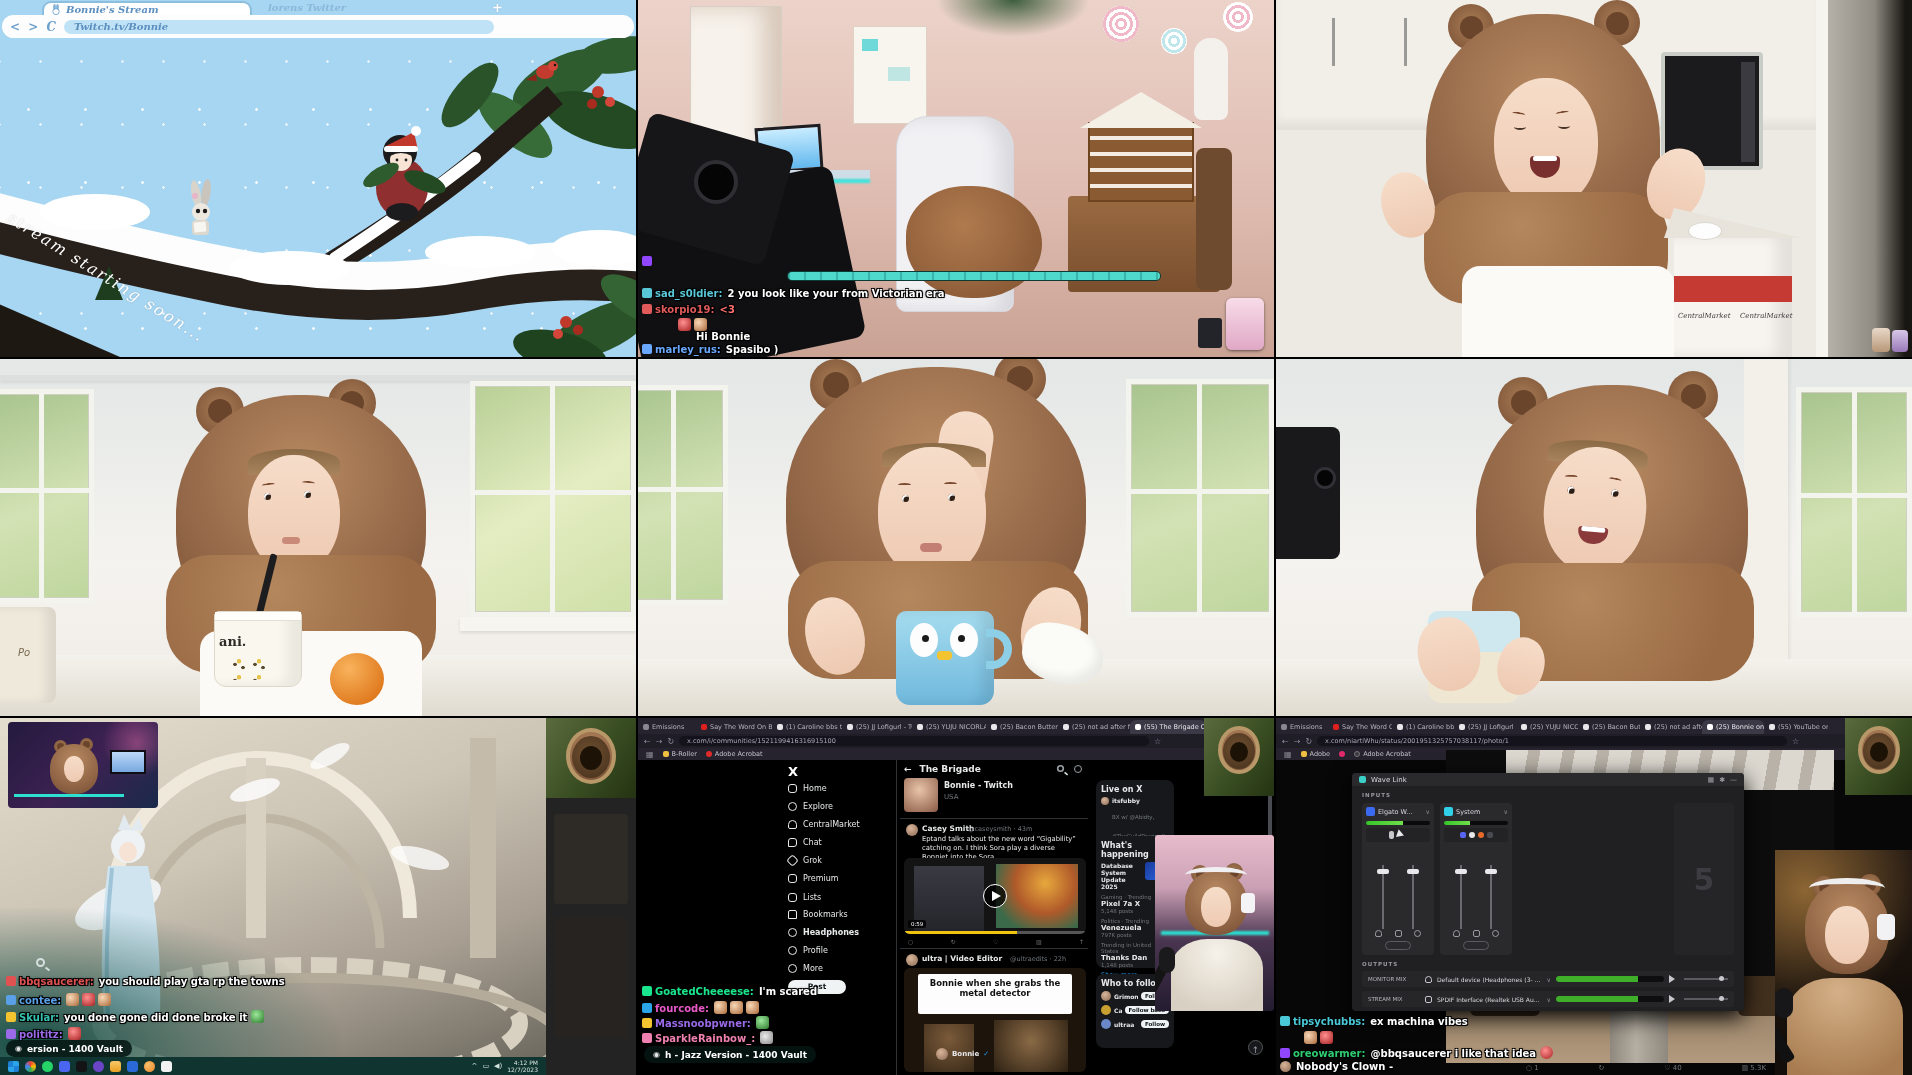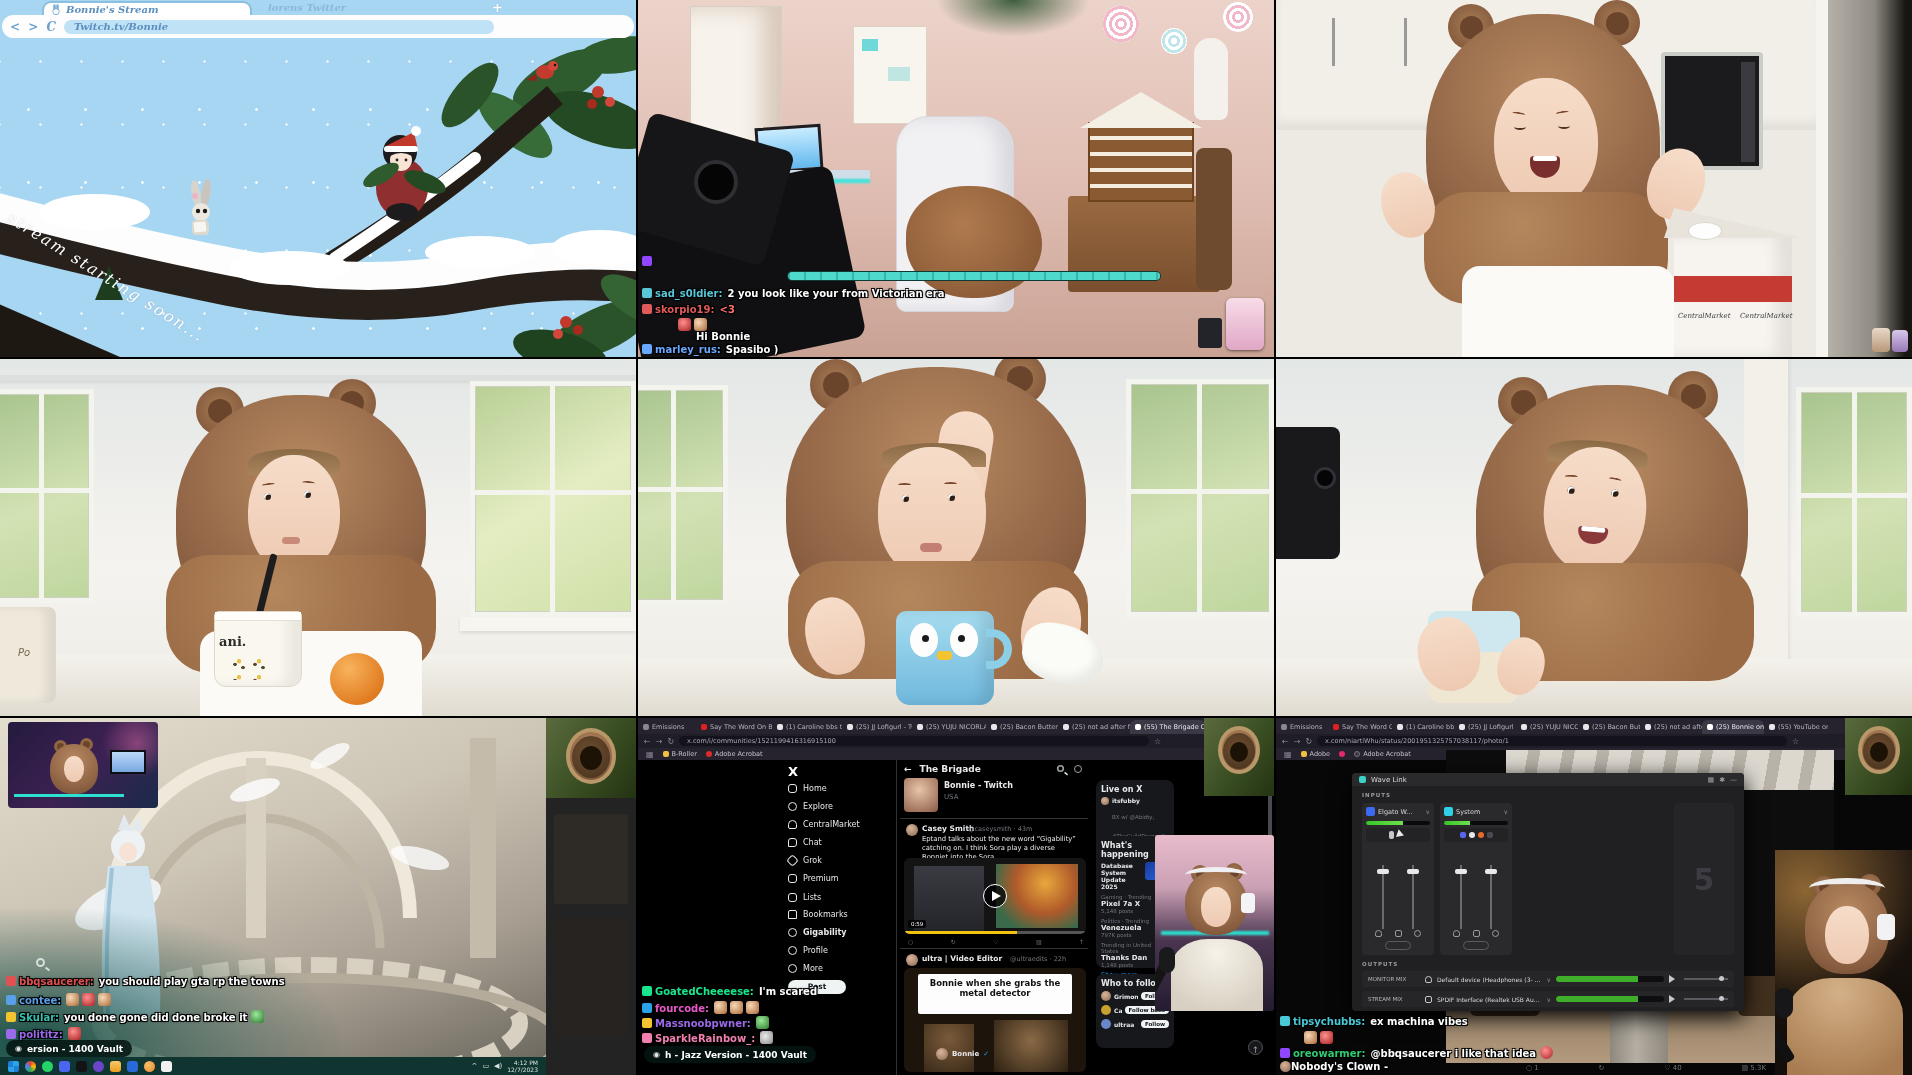--- a/index.html
+++ b/index.html
@@ -517,21 +517,21 @@
   <div class="xside" style="left:150px;top:175px">
         <span class="xico"></span>
         <span>Lists</span>
       </div>
   <div class="xside" style="left:150px;top:192px">
         <span class="xico" style="border-radius:2px 2px 0 0"></span>
         <span>Bookmarks</span>
       </div>
   <div class="xside" style="left:150px;top:210px;font-weight:800">
         <span class="xico rnd"></span>
-        <span>Gigability</span>
+        <span>Headphones</span>
       </div>
   <div class="xside" style="left:150px;top:228px">
         <span class="xico rnd"></span>
         <span>Profile</span>
       </div>
   <div class="xside" style="left:150px;top:246px">
         <span class="xico rnd"></span>
         <span>More</span>
       </div>
   <div class="abs" style="left:150px;top:262px;width:58px;height:14px;background:#eff3f4;border-radius:8px;color:#0f1419;font-size:7.5px;font-weight:bold;text-align:center;line-height:14px">Post</div>
@@ -840,19 +840,19 @@
     <div class="abs" style="left:102px;top:64px;width:18px;height:26px;background:#f2f2f4;border-radius:5px"></div>
     <div class="skin" style="left:50px;top:56px;width:44px;height:58px"></div>
     <div class="abs" style="left:12px;top:128px;width:116px;height:97px;background:radial-gradient(circle at 45% 15%,#d4b088,#a87c50 85%);border-radius:38% 38% 0 0"></div>
     <div class="abs" style="left:-8px;top:150px;width:12px;height:66px;background:#111;border-radius:4px;transform:rotate(-32deg)"></div>
     <div class="abs" style="left:0px;top:138px;width:18px;height:30px;background:#17171a;border-radius:9px"></div>
   </div>
 
   <div class="chl" style="left:4px;top:298px"><span class="badge" style="background:#49c8d8"></span><span class="cname" style="color:#49c8d8">tipsychubbs:</span><span>ex machina vibes</span></div>
   <div class="chl" style="left:28px;top:313px"><span class="emote em1"></span><span class="emote em3"></span></div>
   <div class="chl" style="left:4px;top:328px"><span class="badge" style="background:#9147ff"></span><span class="cname" style="color:#2ecc71">oreowarmer:</span><span>@bbqsaucerer i like that idea</span><span class="emote em3" style="margin-left:4px;border-radius:50%"></span></div>
-  <div class="chl" style="left:4px;top:343px;display:flex;align-items:flex-start;">
+  <div class="chl" style="left:4px;top:343px;display:flex;align-items:flex-start;gap:5px">
         <span class="av" style="width:11px;height:11px;display:inline-block"></span>
         <span>Nobody's Clown -</span>
       </div>
 </div>
 
 </div>
 
 </body></html>

